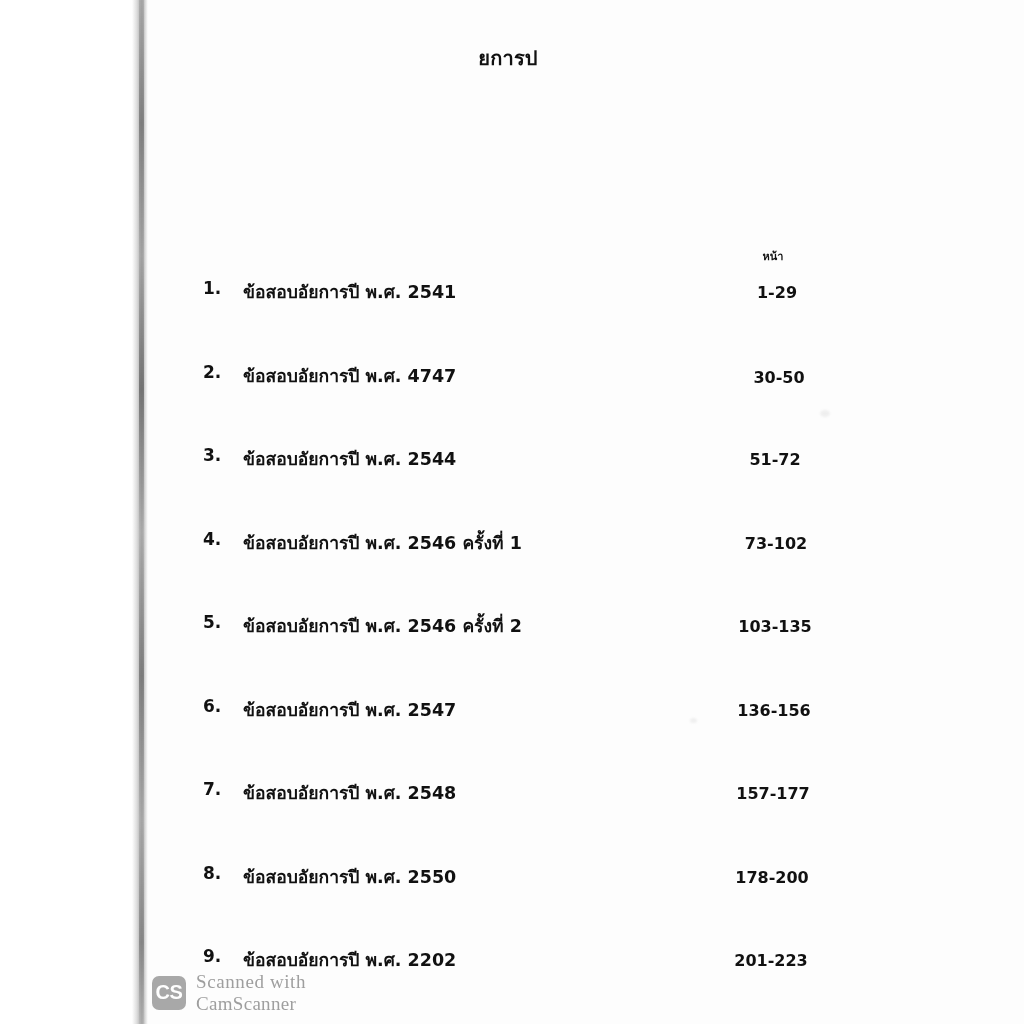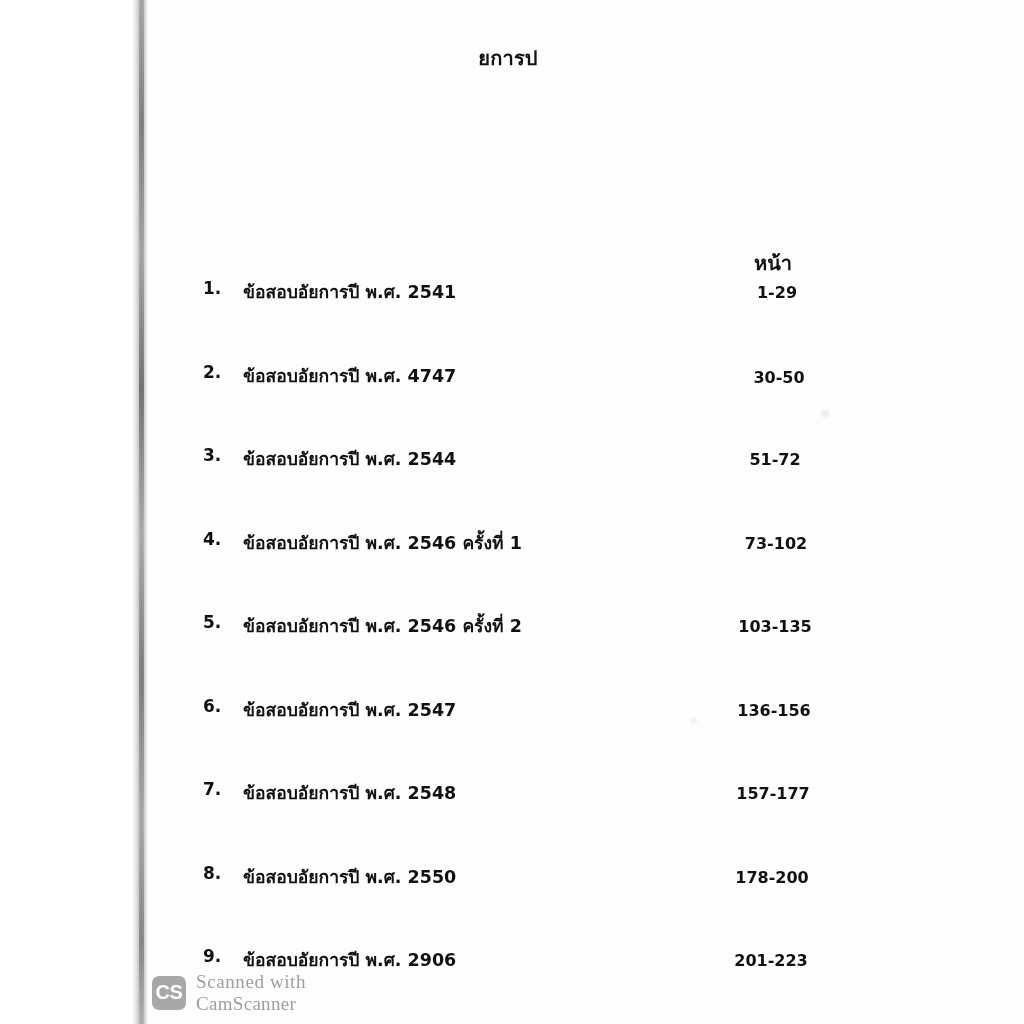--- a/index.html
+++ b/index.html
@@ -83,21 +83,21 @@
     font-weight: bold;
     letter-spacing: 0.2px;
   }
 
   .col-header {
     position: absolute;
     top: 247px;
     left: 570px;
     width: 110px;
     text-align: center;
-    font-size: 20px;
+    font-size: 11px;
     font-weight: bold;
   }
 
   .toc {
     position: absolute;
     top: 278px;
     left: 0;
     width: 876px;
   }
 
@@ -254,21 +254,21 @@
       </div>
 
       <div class="toc-row">
         <span class="toc-num">8.</span>
         <span class="toc-label">ข้อสอบอัยการปี พ.ศ. 2550</span>
         <span class="toc-pages">178-200</span>
       </div>
 
       <div class="toc-row">
         <span class="toc-num">9.</span>
-        <span class="toc-label">ข้อสอบอัยการปี พ.ศ. 2906</span>
+        <span class="toc-label">ข้อสอบอัยการปี พ.ศ. 2202</span>
         <span class="toc-pages">201-223</span>
       </div>
 
     </div>
   </div>
 
   <div class="watermark">
     <div class="cs-logo">CS</div>
     <div class="cs-text">
       <span class="l1">Scanned with</span>

